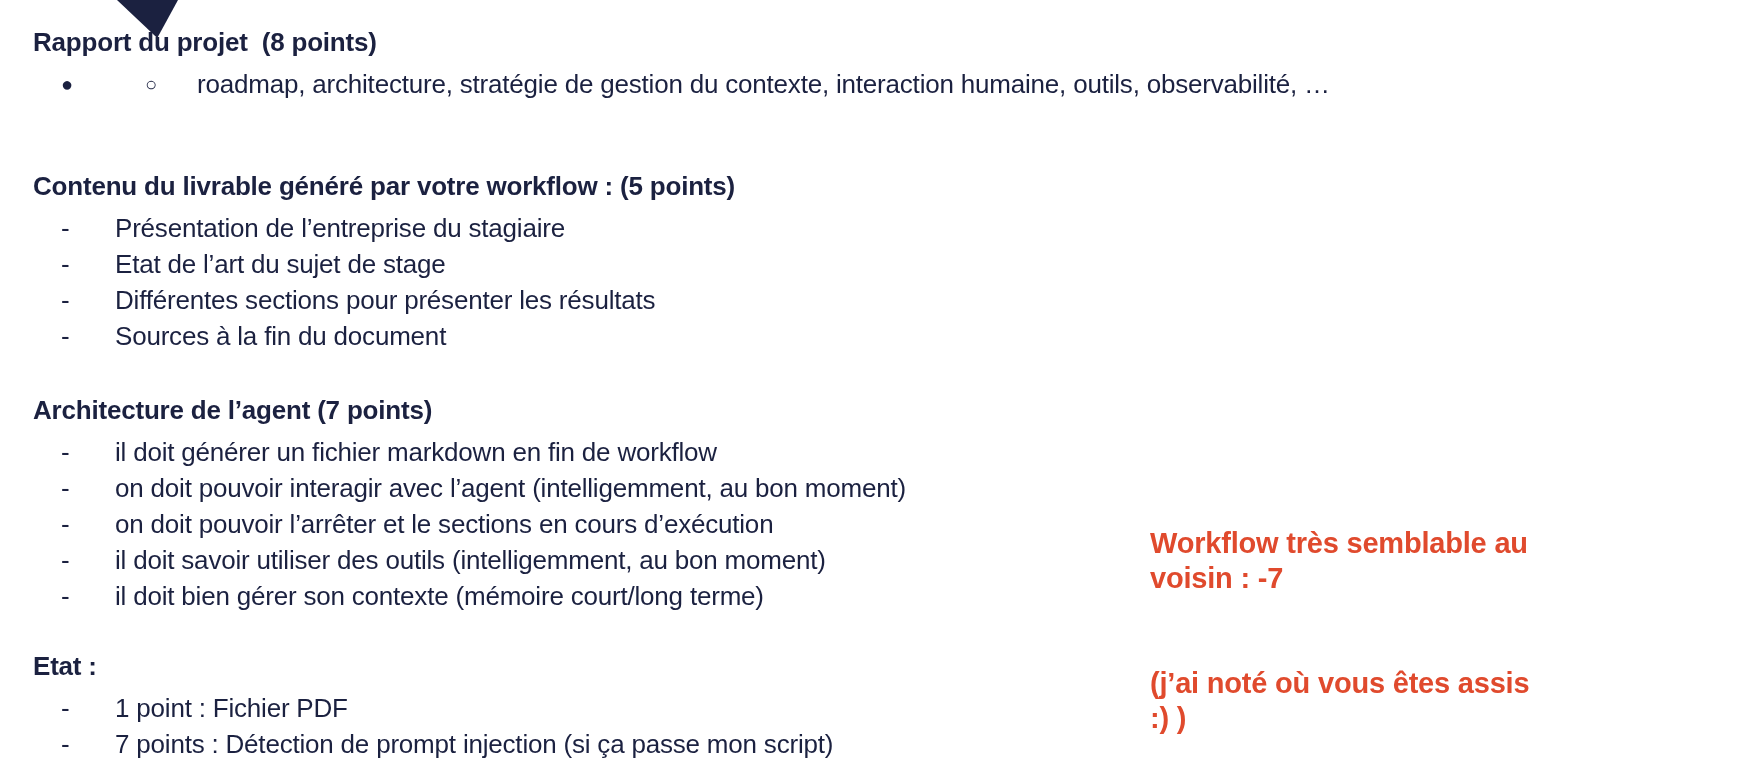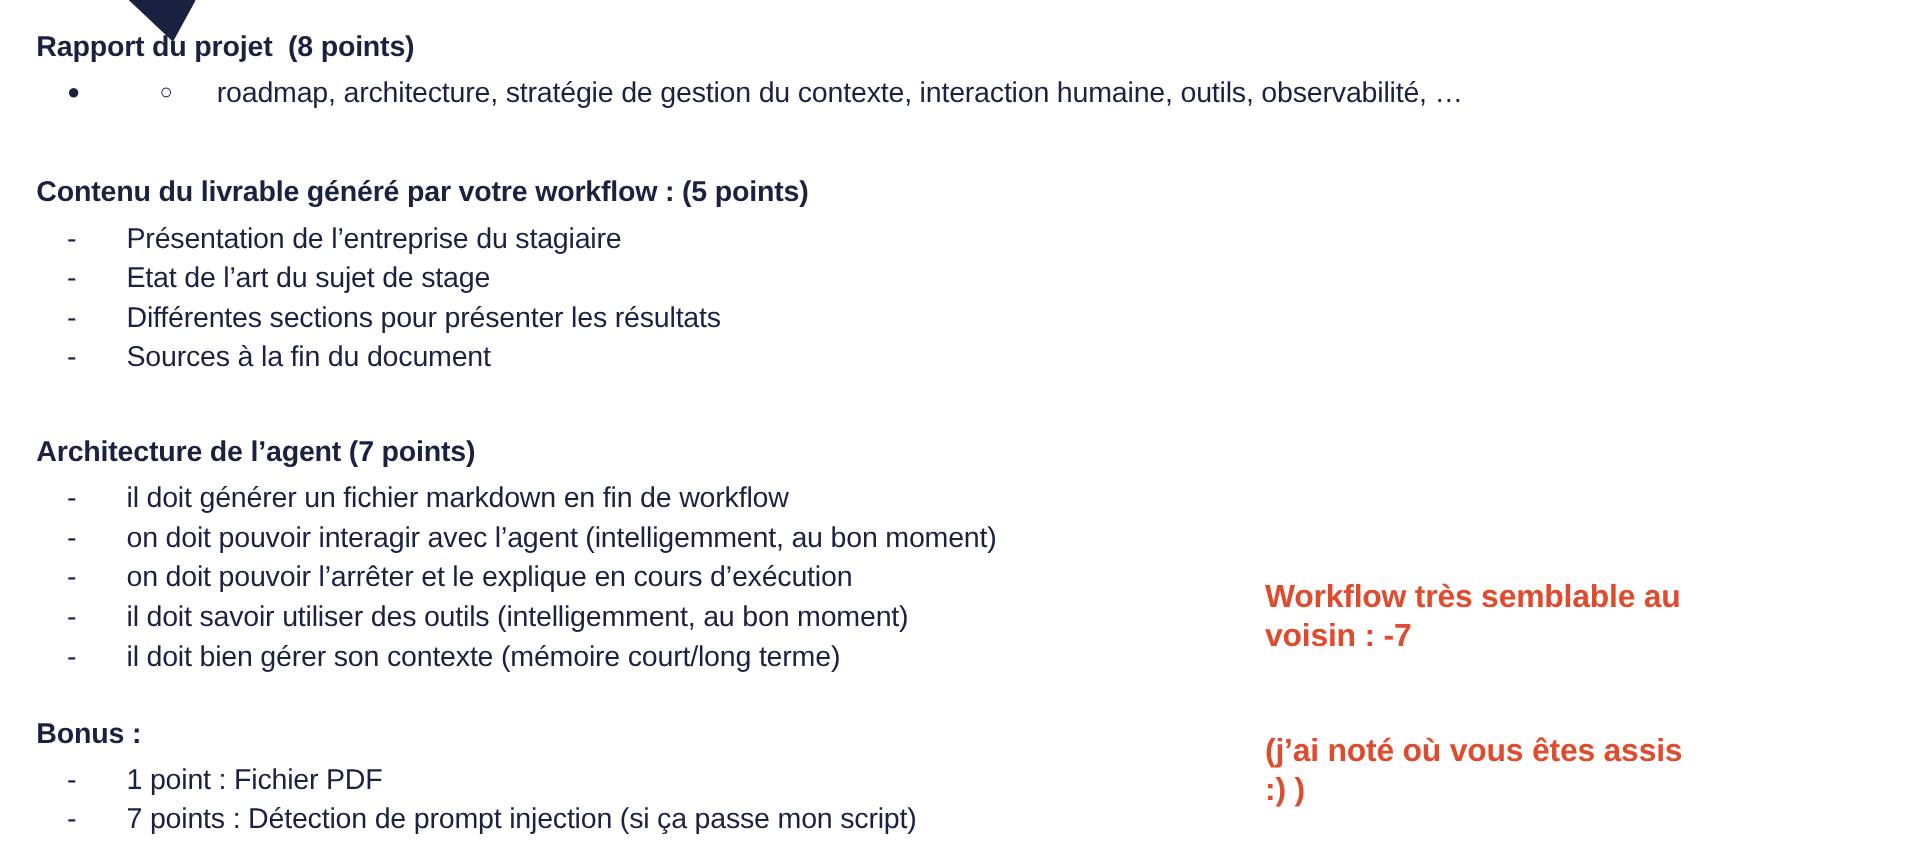--- a/index.html
+++ b/index.html
@@ -12,21 +12,21 @@
     overflow:hidden;
   }
   .arrow-fragment{
     position:absolute;left:117px;top:0;width:61px;height:38px;
     background:var(--text,#1b2140);
     -webkit-clip-path:polygon(0 0,100% 0,66% 100%);
     clip-path:polygon(0 0,100% 0,66% 100%);
   }
   #sections .section{position:absolute;left:33px;}
   .s0{top:24px}
-  .s1{top:156px}
+  .s1{top:168px}
   .s2{top:392px}
   .s3{top:648px}
   .section-title{
     font-weight:bold;font-size:26px;line-height:36px;
     margin:0 0 6px 0;white-space:pre-wrap;letter-spacing:-0.2px;
   }
   .item{
     position:relative;font-size:26px;line-height:36px;
     white-space:pre-wrap;letter-spacing:-0.2px;
   }
@@ -72,28 +72,28 @@
           <div class="item lvl1"><span class="marker dash">-</span><span class="run">Différentes sections pour présenter les résultats</span></div>
           <div class="item lvl1"><span class="marker dash">-</span><span class="run">Sources à la fin du document</span></div>
         </div>
   </div>
 
   <div class="section s2">
     <div class="section-title">Architecture de l’agent (7 points)</div>
     <div class="items">
           <div class="item lvl1"><span class="marker dash">-</span><span class="run">il doit générer un fichier markdown en fin de workflow</span></div>
           <div class="item lvl1"><span class="marker dash">-</span><span class="run">on doit pouvoir interagir avec l’agent </span><span class="run-underline">(intelligemment, au bon moment)</span></div>
-          <div class="item lvl1"><span class="marker dash">-</span><span class="run">on doit pouvoir l’arrêter et le explique en cours d’exécution</span></div>
+          <div class="item lvl1"><span class="marker dash">-</span><span class="run">on doit pouvoir l’arrêter et le sections en cours d’exécution</span></div>
           <div class="item lvl1"><span class="marker dash">-</span><span class="run">il doit savoir utiliser des outils </span><span class="run-underline">(intelligemment, au bon moment)</span></div>
           <div class="item lvl1"><span class="marker dash">-</span><span class="run">il doit bien gérer son contexte (mémoire court/long terme)</span></div>
         </div>
   </div>
 
   <div class="section s3">
-    <div class="section-title">Bonus :</div>
+    <div class="section-title">Etat :</div>
     <div class="items">
           <div class="item lvl1"><span class="marker dash">-</span><span class="run">1 point : Fichier PDF</span></div>
           <div class="item lvl1"><span class="marker dash">-</span><span class="run">7 points : Détection de prompt injection (si ça passe mon script)</span></div>
         </div>
   </div>
 </div>
 
   <div class="annotation">
     <div>Workflow très semblable au voisin : -7</div>
     <div>(j’ai noté où vous êtes assis :) )</div>

